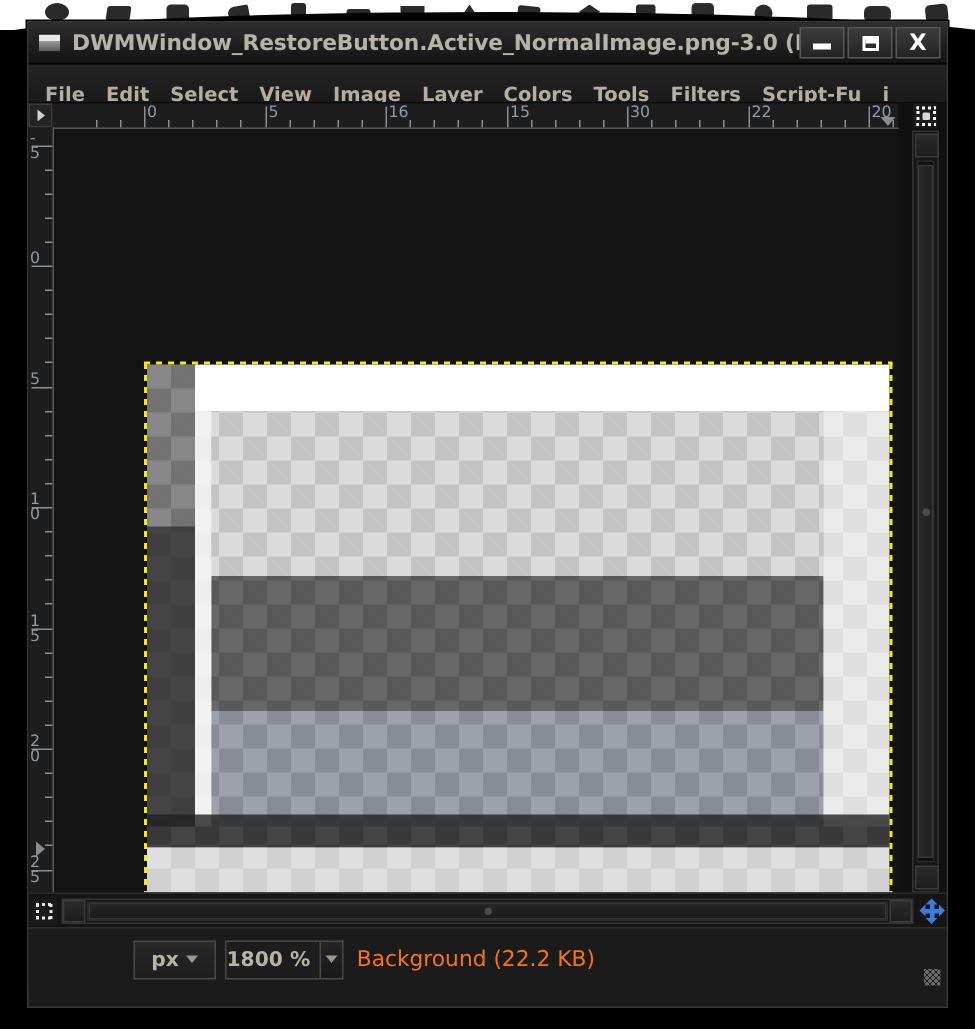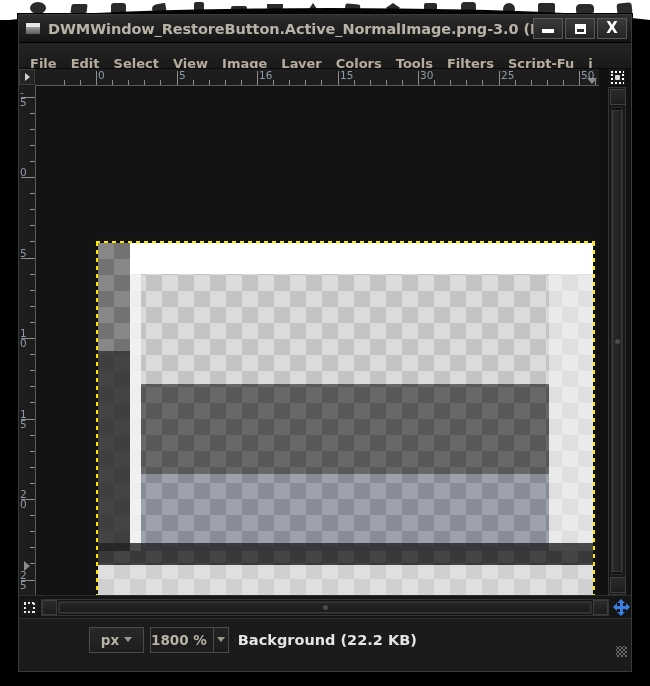--- a/index.html
+++ b/index.html
@@ -419,23 +419,23 @@
   }
   .zoom-arrow-btn {
     width: 15px; height: 26px;
     background: linear-gradient(180deg,#242424,#1a1a1a);
     border: 1px solid #4a4a4a; border-left: none;
     box-sizing: border-box;
     display:flex;align-items:center;justify-content:center;
   }
   .status-text {
     margin-left: 9px;
-    color: #e5e5e5;
+    color: #f97316;
     font-size: 14.5px;
-    font-weight: 700;
+    font-weight: 400;
     white-space: nowrap;
   }
   .resize-grip {
     position: absolute; right: 4px; bottom: 3px;
     width: 11px; height: 11px;
     background-image:
       radial-gradient(#6a6a6a 40%, transparent 41%),
       radial-gradient(#6a6a6a 40%, transparent 41%);
     background-size: 4px 4px;
     background-position: 0 0, 2px 2px;
@@ -569,23 +569,23 @@
           <div class="lab" style="left: 63px;">0</div>
           <div class="tick major" style="left: 142px;"></div>
           <div class="lab" style="left: 144px;">5</div>
           <div class="tick major" style="left: 222px;"></div>
           <div class="lab" style="left: 224px;">16</div>
           <div class="tick major" style="left: 303px;"></div>
           <div class="lab" style="left: 305px;">15</div>
           <div class="tick major" style="left: 383px;"></div>
           <div class="lab" style="left: 385px;">30</div>
           <div class="tick major" style="left: 464px;"></div>
-          <div class="lab" style="left: 466px;">25</div>
+          <div class="lab" style="left: 466px;">22</div>
           <div class="tick major" style="left: 544px;"></div>
-          <div class="lab" style="left: 546px;">50</div>
+          <div class="lab" style="left: 546px;">20</div>
         </div>
 
       <div class="vruler" id="vruler">
         <div class="vruler-arrow"></div>
       <div class="tick minor" style="top: 28px;"></div>
           <div class="tick minor" style="top: 44px;"></div>
           <div class="tick minor" style="top: 60px;"></div>
           <div class="tick minor" style="top: 76px;"></div>
           <div class="tick minor" style="top: 108px;"></div>
           <div class="tick minor" style="top: 124px;"></div>

